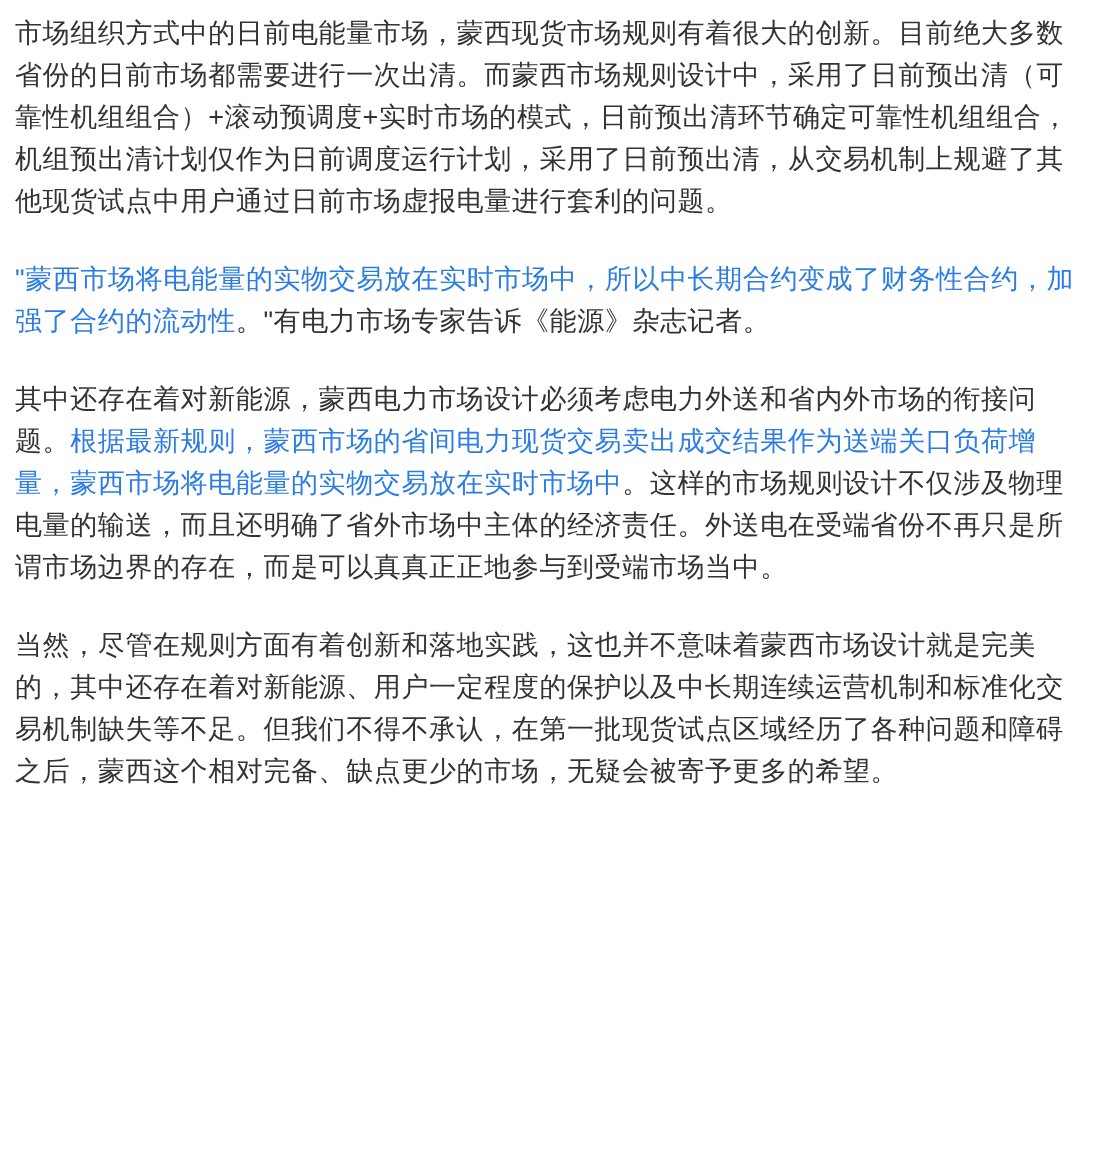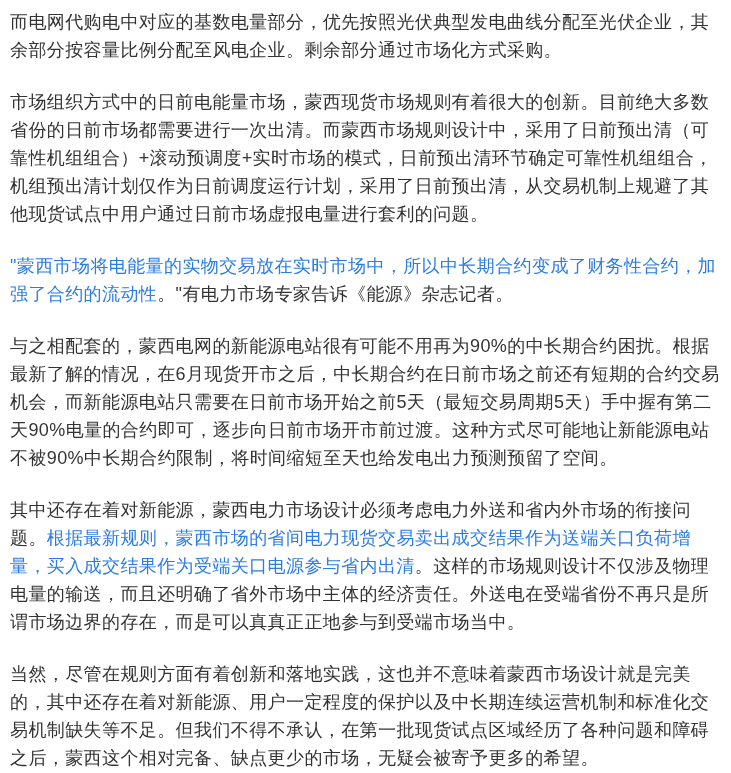--- a/index.html
+++ b/index.html
@@ -35,37 +35,31 @@
     margin-bottom: 16px;
   }
   .seg { color: var(--text); }
   .seg.hl { color: var(--hl); }
 </style>
 </head>
 <body>
 
 <div class="article">
 
-  <p>
-    <span class="seg">而电网代购电中对应的基数电量部分，优先按照光伏典型发电曲线分配至光伏企业，其余部分按容量比例分配至风电企业。剩余部分通过市场化方式采购。</span>
-  </p>
 
   <p>
     <span class="seg">市场组织方式中的日前电能量市场，蒙西现货市场规则有着很大的创新。目前绝大多数省份的日前市场都需要进行一次出清。而蒙西市场规则设计中，采用了日前预出清（可靠性机组组合）+滚动预调度+实时市场的模式，日前预出清环节确定可靠性机组组合，机组预出清计划仅作为日前调度运行计划，采用了日前预出清，从交易机制上规避了其他现货试点中用户通过日前市场虚报电量进行套利的问题。</span>
   </p>
 
   <p>
     <span class="seg hl">"蒙西市场将电能量的实物交易放在实时市场中，所以中长期合约变成了财务性合约，加强了合约的流动性</span><span class="seg">。"有电力市场专家告诉《能源》杂志记者。</span>
   </p>
 
-  <p>
-    <span class="seg">与之相配套的，蒙西电网的新能源电站很有可能不用再为90%的中长期合约困扰。根据最新了解的情况，在6月现货开市之后，中长期合约在日前市场之前还有短期的合约交易机会，而新能源电站只需要在日前市场开始之前5天（最短交易周期5天）手中握有第二天90%电量的合约即可，逐步向日前市场开市前过渡。这种方式尽可能地让新能源电站不被90%中长期合约限制，将时间缩短至天也给发电出力预测预留了空间。</span>
-  </p>
 
   <p>
-    <span class="seg">其中还存在着对新能源，蒙西电力市场设计必须考虑电力外送和省内外市场的衔接问题。</span><span class="seg hl">根据最新规则，蒙西市场的省间电力现货交易卖出成交结果作为送端关口负荷增量，买入成交结果作为受端关口电源参与省内出清</span><span class="seg">。这样的市场规则设计不仅涉及物理电量的输送，而且还明确了省外市场中主体的经济责任。外送电在受端省份不再只是所谓市场边界的存在，而是可以真真正正地参与到受端市场当中。</span>
+    <span class="seg">其中还存在着对新能源，蒙西电力市场设计必须考虑电力外送和省内外市场的衔接问题。</span><span class="seg hl">根据最新规则，蒙西市场的省间电力现货交易卖出成交结果作为送端关口负荷增量，蒙西市场将电能量的实物交易放在实时市场中</span><span class="seg">。这样的市场规则设计不仅涉及物理电量的输送，而且还明确了省外市场中主体的经济责任。外送电在受端省份不再只是所谓市场边界的存在，而是可以真真正正地参与到受端市场当中。</span>
   </p>
 
   <p>
     <span class="seg">当然，尽管在规则方面有着创新和落地实践，这也并不意味着蒙西市场设计就是完美的，其中还存在着对新能源、用户一定程度的保护以及中长期连续运营机制和标准化交易机制缺失等不足。但我们不得不承认，在第一批现货试点区域经历了各种问题和障碍之后，蒙西这个相对完备、缺点更少的市场，无疑会被寄予更多的希望。</span>
   </p>
 
 </div>
 
 </body></html>

